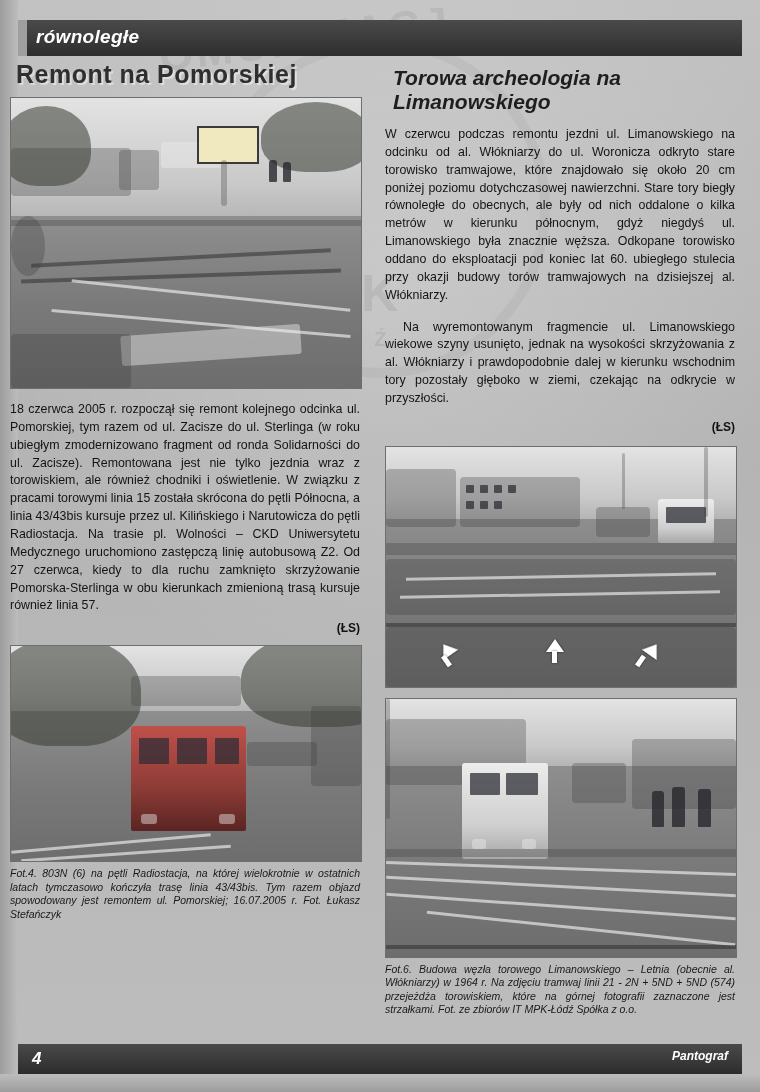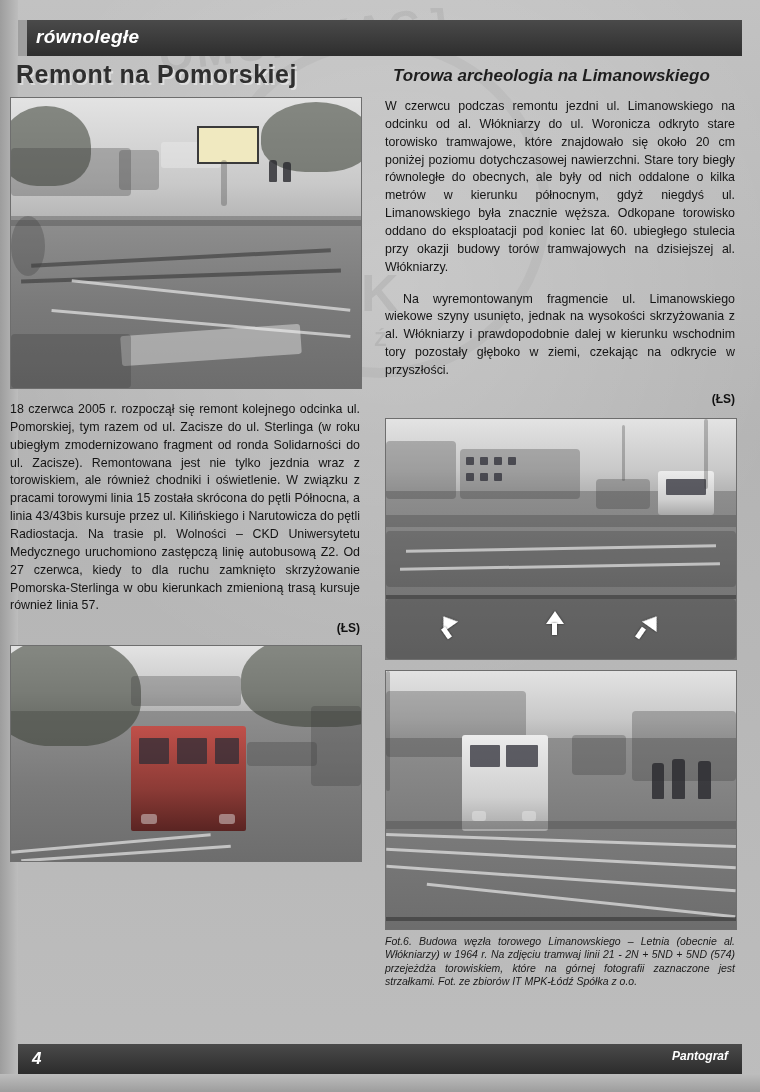--- a/index.html
+++ b/index.html
@@ -115,21 +115,21 @@
 
   .headline-left {
     font-size: 25px;
     font-weight: bold;
     color: #2f2f2f;
     letter-spacing: 0.5px;
     text-shadow: 2px 2px 0 rgba(255,255,255,0.45);
     margin: 0 0 8px 6px;
   }
   .headline-right {
-    font-size: 17px;
+    font-size: 21px;
     font-weight: bold;
     font-style: italic;
     color: #1e1e1e;
     margin: 6px 0 12px 8px;
   }
 
   
   .photo {
     position: relative;
     background: #9a9a9a;
@@ -335,20 +335,21 @@
       <div class="win" style="left:128px;top:92px;width:30px;height:26px;"></div>
       <div class="win" style="left:166px;top:92px;width:30px;height:26px;"></div>
       <div class="win" style="left:204px;top:92px;width:24px;height:26px;"></div>
       <div class="light" style="left:130px;top:168px;width:16px;height:10px;"></div>
       <div class="light" style="left:208px;top:168px;width:16px;height:10px;"></div>
       <div class="rail" style="left:0px;top:196px;width:200px;transform:rotate(-5deg);"></div>
       <div class="rail" style="left:10px;top:206px;width:210px;transform:rotate(-4deg);"></div>
       <div class="blob" style="left:236px;top:96px;width:70px;height:24px;"></div>
       <div class="blob" style="left:300px;top:60px;width:50px;height:80px;"></div>
     </div>
+    <div class="caption" style="width:350px;">Fot.4. 803N (6) na pętli Radiostacja, na której wielokrotnie w ostatnich latach tymczasowo kończyła trasę linia 43/43bis. Tym razem objazd spowodowany jest remontem ul. Pomorskiej; 16.07.2005 r. Fot. Łukasz Stefańczyk</div>
   </div>
 
   <div class="col-right">
 
     <h2 class="headline-right">Torowa archeologia na Limanowskiego</h2>
 
     <div class="bodytext" style="width:350px;">
       <p>W czerwcu podczas remontu jezdni ul. Limanowskiego na odcinku od al. Włókniarzy do ul. Woronicza odkryto stare torowisko tramwajowe, które znajdowało się około 20 cm poniżej poziomu dotychczasowej nawierzchni. Stare tory biegły równoległe do obecnych, ale były od nich oddalone o kilka metrów w kierunku północnym, gdyż niegdyś ul. Limanowskiego była znacznie węższa. Odkopane torowisko oddano do eksploatacji pod koniec lat 60. ubiegłego stulecia przy okazji budowy torów tramwajowych na dzisiejszej al. Włókniarzy.</p>
       <p>Na wyremontowanym fragmencie ul. Limanowskiego wiekowe szyny usunięto, jednak na wysokości skrzyżowania z al. Włókniarzy i prawdopodobnie dalej w kierunku wschodnim tory pozostały głęboko w ziemi, czekając na odkrycie w przyszłości.</p>
     </div>

